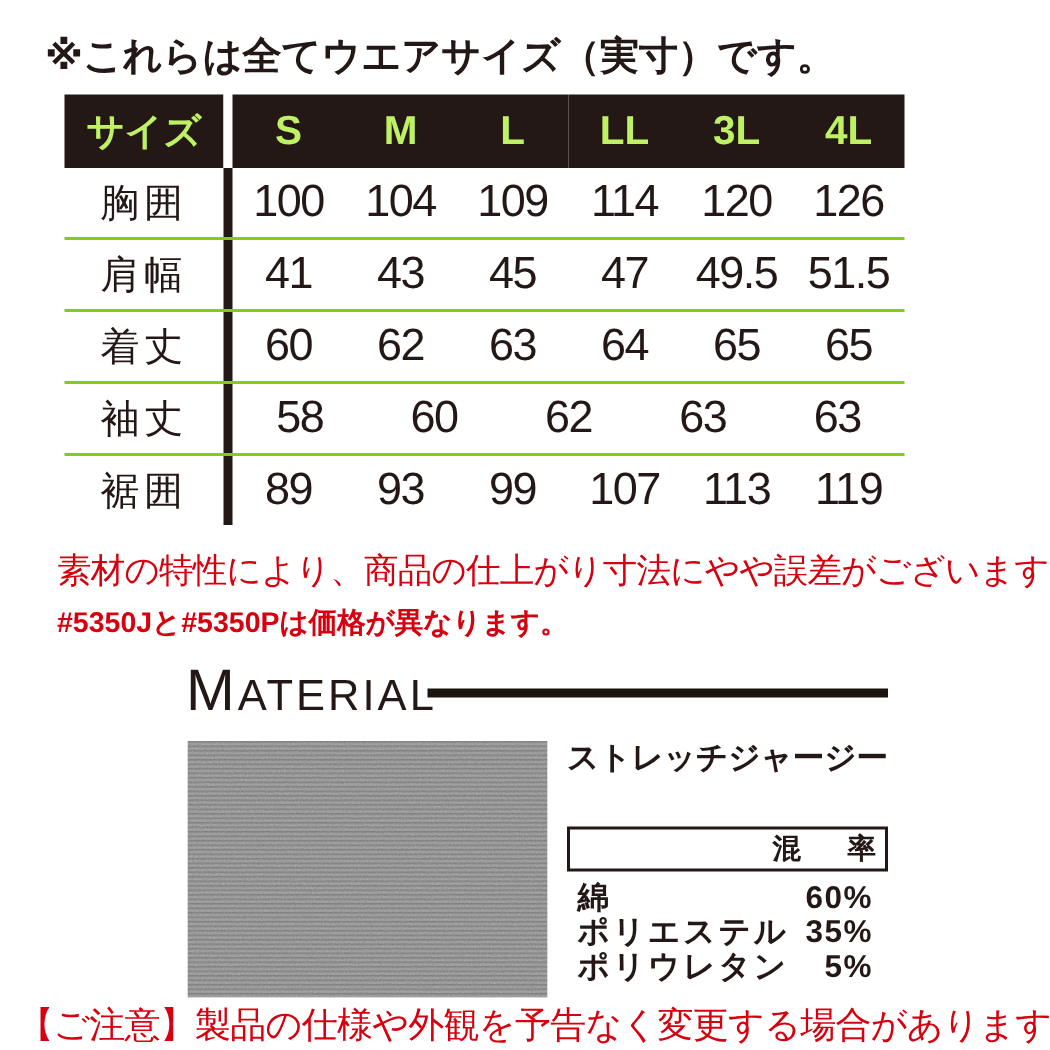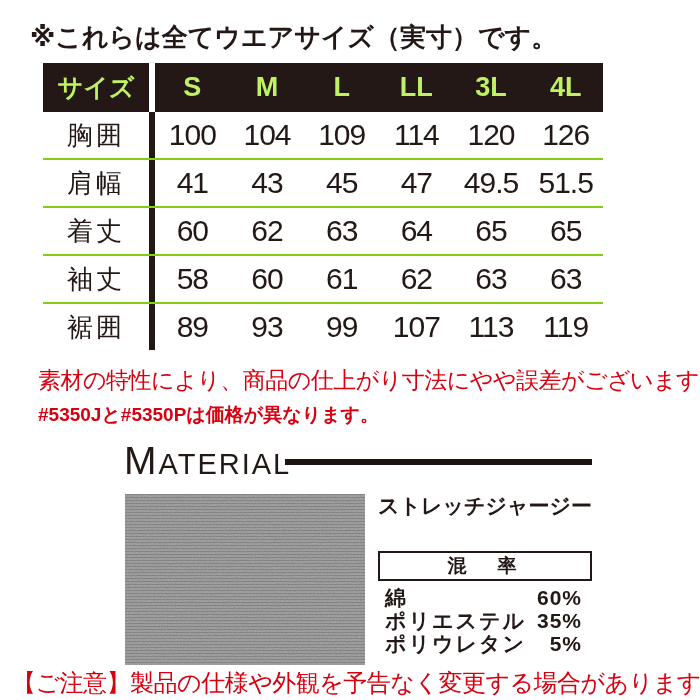--- a/index.html
+++ b/index.html
@@ -41,21 +41,21 @@
   .mheading .initial{font-size:39px;line-height:1;}
   .mheading .rest{font-size:29px;line-height:1;}
   .mrule{left:285px;top:459px;width:307px;height:6px;background:#1c1410;}
 
   
   .swatch{left:125px;top:494px;width:240px;height:171px;display:block;}
 
   
   .fabricname{left:375px;top:492px;width:220px;text-align:center;font-size:21px;font-weight:bold;line-height:28px;}
   .mixbox{left:378px;top:551px;width:210px;height:26px;border:2px solid #231815;
-          display:flex;align-items:center;justify-content:center;font-size:19px;font-weight:bold;letter-spacing:6px;}
+          display:flex;align-items:center;justify-content:flex-end;font-size:19px;font-weight:bold;letter-spacing:6px;}
   .complist{left:385px;top:584px;width:197px;}
   .comprow{display:flex;justify-content:space-between;align-items:baseline;height:23px;font-size:21px;font-weight:bold;}
   .comprow .cname{letter-spacing:2px;white-space:nowrap;}
   .comprow .cpct{white-space:nowrap;letter-spacing:1px;}
 </style>
 </head>
 <body>
 
 <div class="page">
 
@@ -104,21 +104,20 @@
       <div class="cell datacol">64</div>
       <div class="cell datacol">65</div>
       <div class="cell datacol">65</div>
     </div>
 
     <div class="srow body lined">
       <div class="cell labelcol">袖丈</div>
       <div class="gapcol"></div>
       <div class="cell datacol">58</div>
       <div class="cell datacol">60</div>
-      <div class="cell datacol">61</div>
       <div class="cell datacol">62</div>
       <div class="cell datacol">63</div>
       <div class="cell datacol">63</div>
     </div>
 
     <div class="srow body lined">
       <div class="cell labelcol">裾囲</div>
       <div class="gapcol"></div>
       <div class="cell datacol">89</div>
       <div class="cell datacol">93</div>

